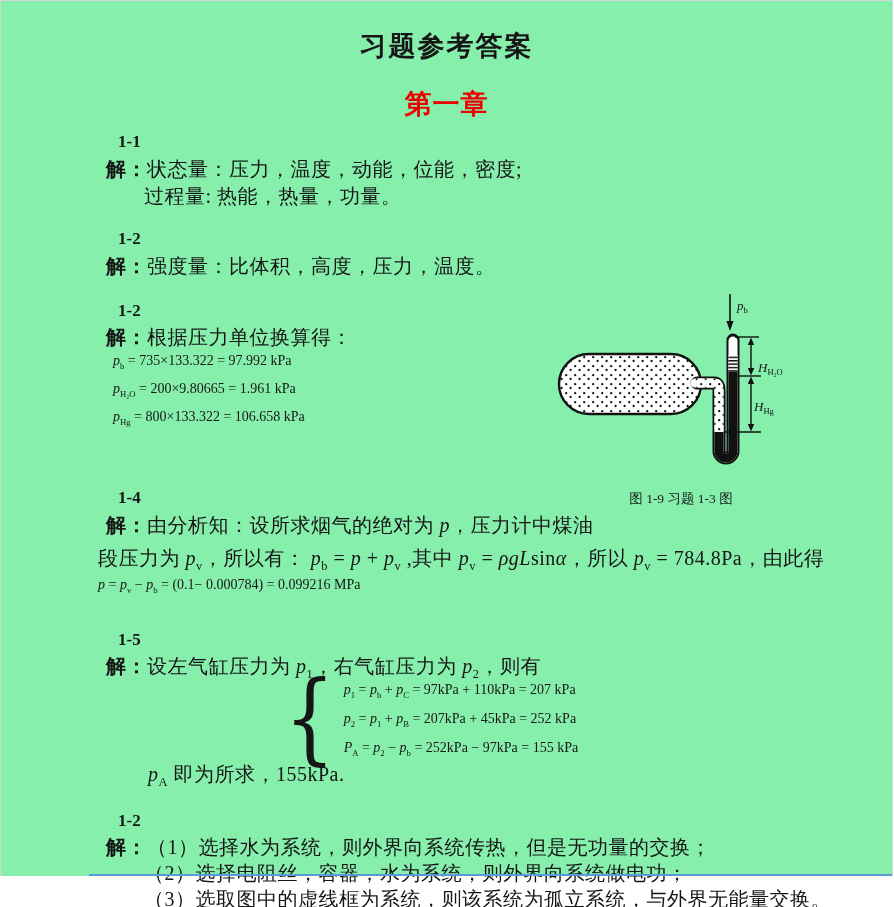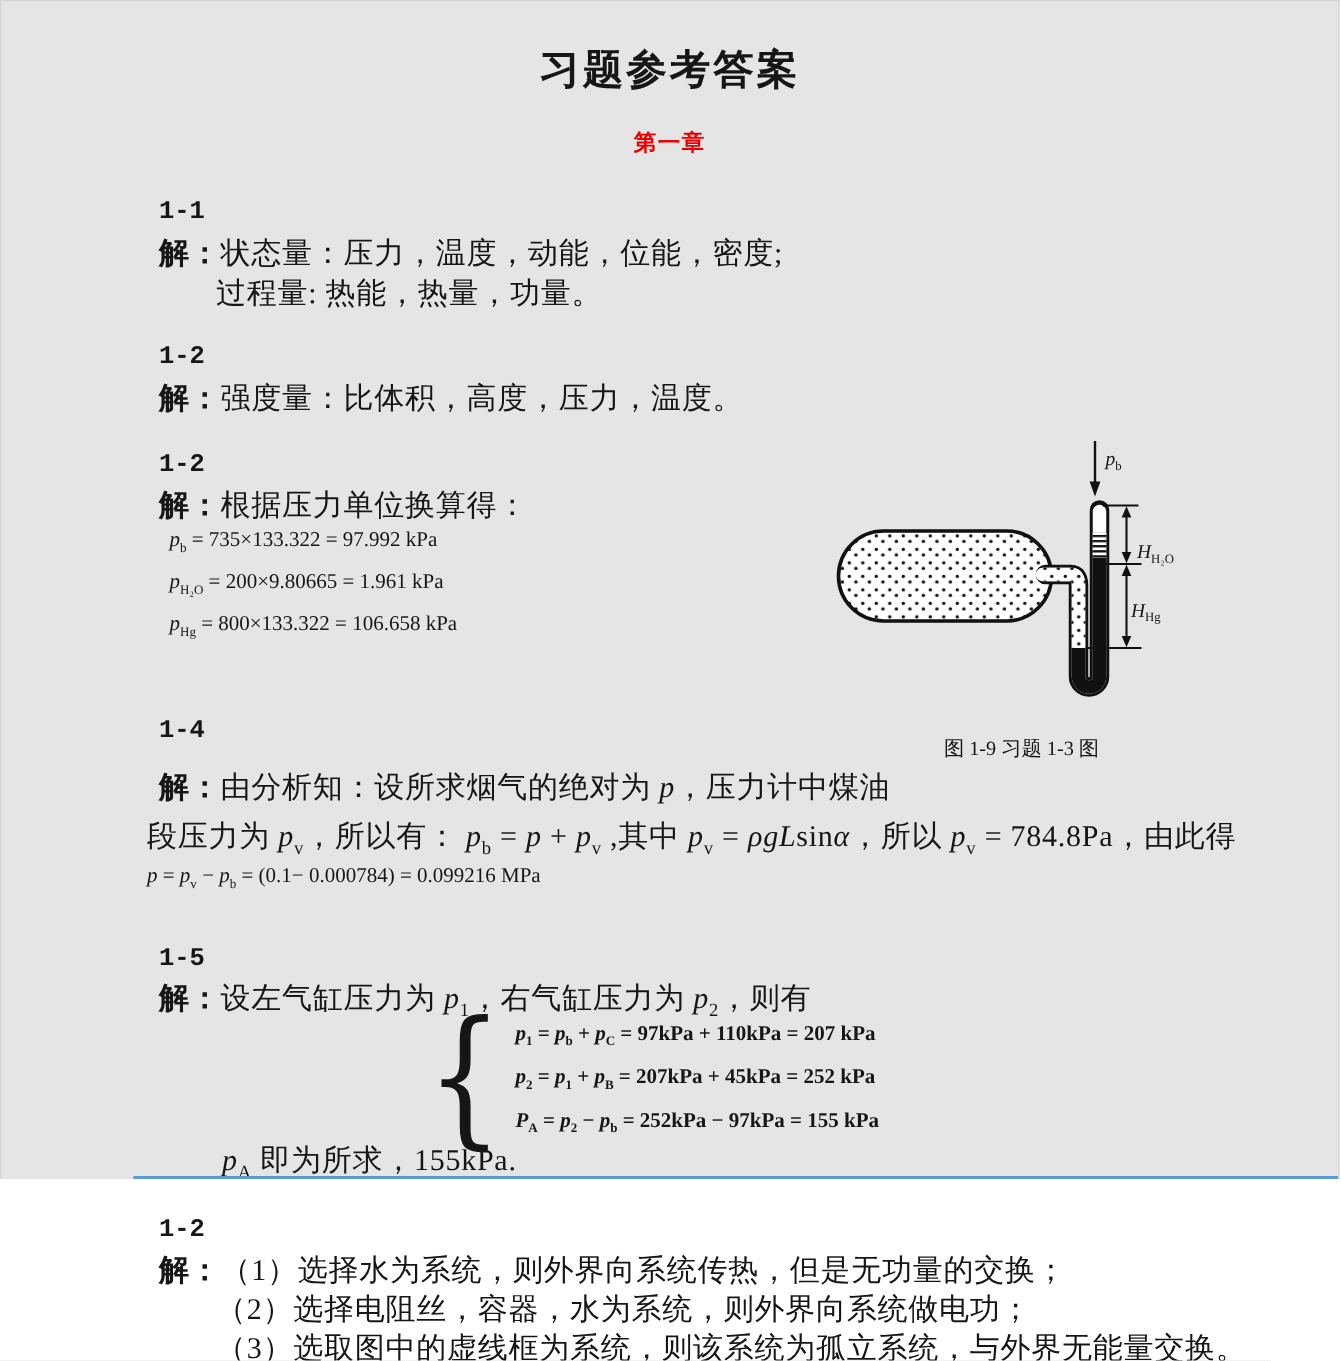--- a/index.html
+++ b/index.html
@@ -7,49 +7,49 @@
     --chapter-red:#ee0000;
     --border-gray:#d6d6d6;
     --rule-blue:#5b9bd5;
   }
   html,body{margin:0;padding:0;}
   body{
     width:894px;height:907px;background:#ffffff;overflow:hidden;
     font-family:"Liberation Serif","DejaVu Serif",serif;color:var(--text);
   }
   .page{
-    position:relative;width:893px;height:786px;
+    position:relative;width:893px;height:876px;
     border-left:1px solid var(--border-gray);
     border-top:1px solid var(--border-gray);
     border-right:1px solid var(--border-gray);
-    box-sizing:border-box;background:#e5e5e5;
+    box-sizing:border-box;background:#86efac;
   }
   .doc-title{
     position:absolute;top:27px;left:0;width:100%;text-align:center;
     font-size:27px;font-weight:bold;letter-spacing:2px;
   }
   .chapter{
     position:absolute;top:85px;left:0;width:100%;text-align:center;
-    font-size:15px;font-weight:bold;color:var(--chapter-red);letter-spacing:1px;
+    font-size:27px;font-weight:bold;color:var(--chapter-red);letter-spacing:1px;
   }
   .abs{position:absolute;}
-  .pnum{font-size:17px;font-weight:bold;font-family:Liberation Mono, monospace;}
+  .pnum{font-size:17px;font-weight:bold;font-family:Liberation Serif, serif;margin-left:12px;}
   .sol{font-size:20px;line-height:27px;letter-spacing:0.5px;}
   .sol b.jie{font-weight:bold;}
   .cont{padding-left:38px;}
   .eq{font-size:14px;font-family:"Liberation Serif",serif;white-space:nowrap;}
   .eq i, i.mv{font-style:italic;font-family:"Liberation Serif",serif;}
   sub.ms{font-style:normal;font-size:0.62em;line-height:0;}
   .eqstack .eq{margin-bottom:12px;}
   .eqsys{display:flex;align-items:center;}
   .brace{
     font-size:100px;font-weight:100;font-family:"DejaVu Serif",serif;
     line-height:92px;transform:scaleX(0.8);display:block;margin-right:2px;
   }
-  .syslines .eq{line-height:29px;font-weight:bold;}
+  .syslines .eq{line-height:29px;}
   .figcap{font-size:13.5px;fill:var(--text);font-family:"Liberation Serif",serif;}
   .figlbl{font-size:13px;fill:var(--text);font-family:"Liberation Serif",serif;}
   .it{font-style:italic;}
   .bottom-rule{position:absolute;left:88px;right:0;bottom:0;height:2px;background:var(--rule-blue);}
   svg text{user-select:none;}
 </style>
 </head>
 <body>
 
 <div class="page">
@@ -111,21 +111,21 @@
     <text x="212" y="80" class="figlbl"><tspan class="it" font-size="13">H</tspan><tspan dy="3" font-size="8.5">H₂O</tspan></text>
 
     <line x1="205" y1="88" x2="205" y2="136" stroke="#111" stroke-width="1.4"></line>
     <polygon points="201.8,92 208.2,92 205,84.5" fill="#111"></polygon>
     <polygon points="201.8,132 208.2,132 205,139.5" fill="#111"></polygon>
     <text x="208" y="119" class="figlbl"><tspan class="it" font-size="13">H</tspan><tspan dy="3" font-size="8.5">Hg</tspan></text>
 
     <text x="135" y="211" text-anchor="middle" class="figcap">图 1-9 习题 1-3 图</text>
   </svg>
 
-  <div class="abs pnum" style="top:477px;left:105px">1-4</div>
+  <div class="abs pnum" style="top:487px;left:105px">1-4</div>
   <div class="abs sol" style="top:511px;left:105px"><b class="jie">解：</b><span>由分析知：设所求烟气的绝对为 <i class="mv">p</i>，压力计中煤油</span></div>
   <div class="abs sol" style="top:544px;left:97px">段压力为 <i class="mv">p</i><sub class="ms">v</sub>，所以有： <i class="mv">p</i><sub class="ms">b</sub> = <i class="mv">p</i> + <i class="mv">p</i><sub class="ms">v</sub> ,其中 <i class="mv">p</i><sub class="ms">v</sub> = <i class="mv">ρgL</i>sin<i class="mv">α</i>，所以 <i class="mv">p</i><sub class="ms">v</sub> = 784.8Pa，由此得</div>
   <div class="abs eq" style="top:576px;left:97px"><i class="mv">p</i> = <i class="mv">p</i><sub class="ms">v</sub> − <i class="mv">p</i><sub class="ms">b</sub> = (0.1− 0.000784) = 0.099216 MPa</div>
 
   <div class="abs pnum" style="top:629px;left:105px">1-5</div>
   <div class="abs sol" style="top:652px;left:105px"><b class="jie">解：</b><span>设左气缸压力为 <i class="mv">p</i><sub class="ms">1</sub>，右气缸压力为 <i class="mv">p</i><sub class="ms">2</sub>，则有</span></div>
   <div class="abs eqsys" style="top:671px;left:277px">
     <span class="brace">{</span>
     <div class="syslines">
       <div class="eq"><i class="mv">p</i><sub class="ms">1</sub> = <i class="mv">p</i><sub class="ms">b</sub> + <i class="mv">p</i><sub class="ms">C</sub> = 97kPa + 110kPa = 207 kPa</div>

